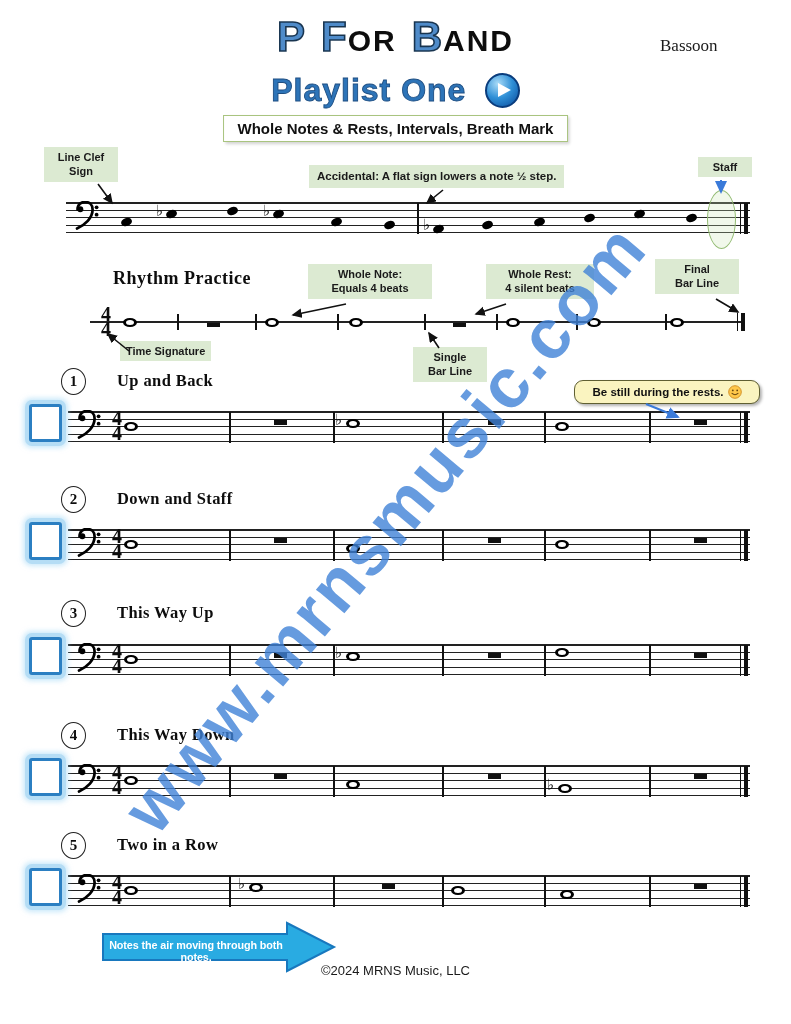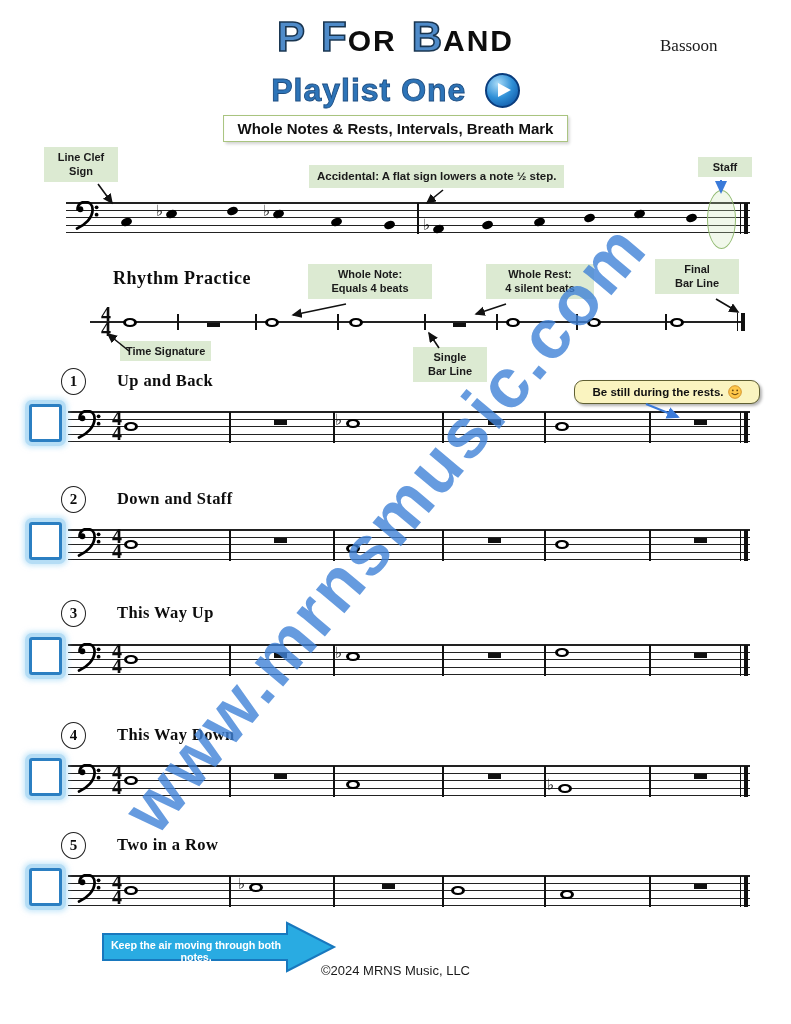--- a/index.html
+++ b/index.html
@@ -372,16 +372,16 @@
     <line x1="439" y1="348" x2="429" y2="333" stroke="#111" stroke-width="1.6" marker-end="url(#ab)"></line>
     <line x1="721" y1="180" x2="721" y2="192" stroke="#3a7ad9" stroke-width="2" marker-end="url(#au)"></line>
     <line x1="646" y1="404" x2="678" y2="417" stroke="#3a7ad9" stroke-width="2" marker-end="url(#au)"></line>
   </svg>
 
   <div class="watermark">www.mrnsmusic.com</div>
 
   <svg id="bottom-arrow" width="791" height="1024" style="position:absolute;pointer-events:none;">
     <polygon points="103,934 287,934 287,923 334,947 287,971 287,960 103,960" fill="#29abe2" stroke="#1878be" stroke-width="2"></polygon>
   </svg>
-  <div class="arrow-text">Keep the air moving through both notes.</div>
+  <div class="arrow-text">Notes the air moving through both notes.</div>
 
   <div class="footer">©2024 MRNS Music, LLC</div>
 </div>
 
 </body></html>

